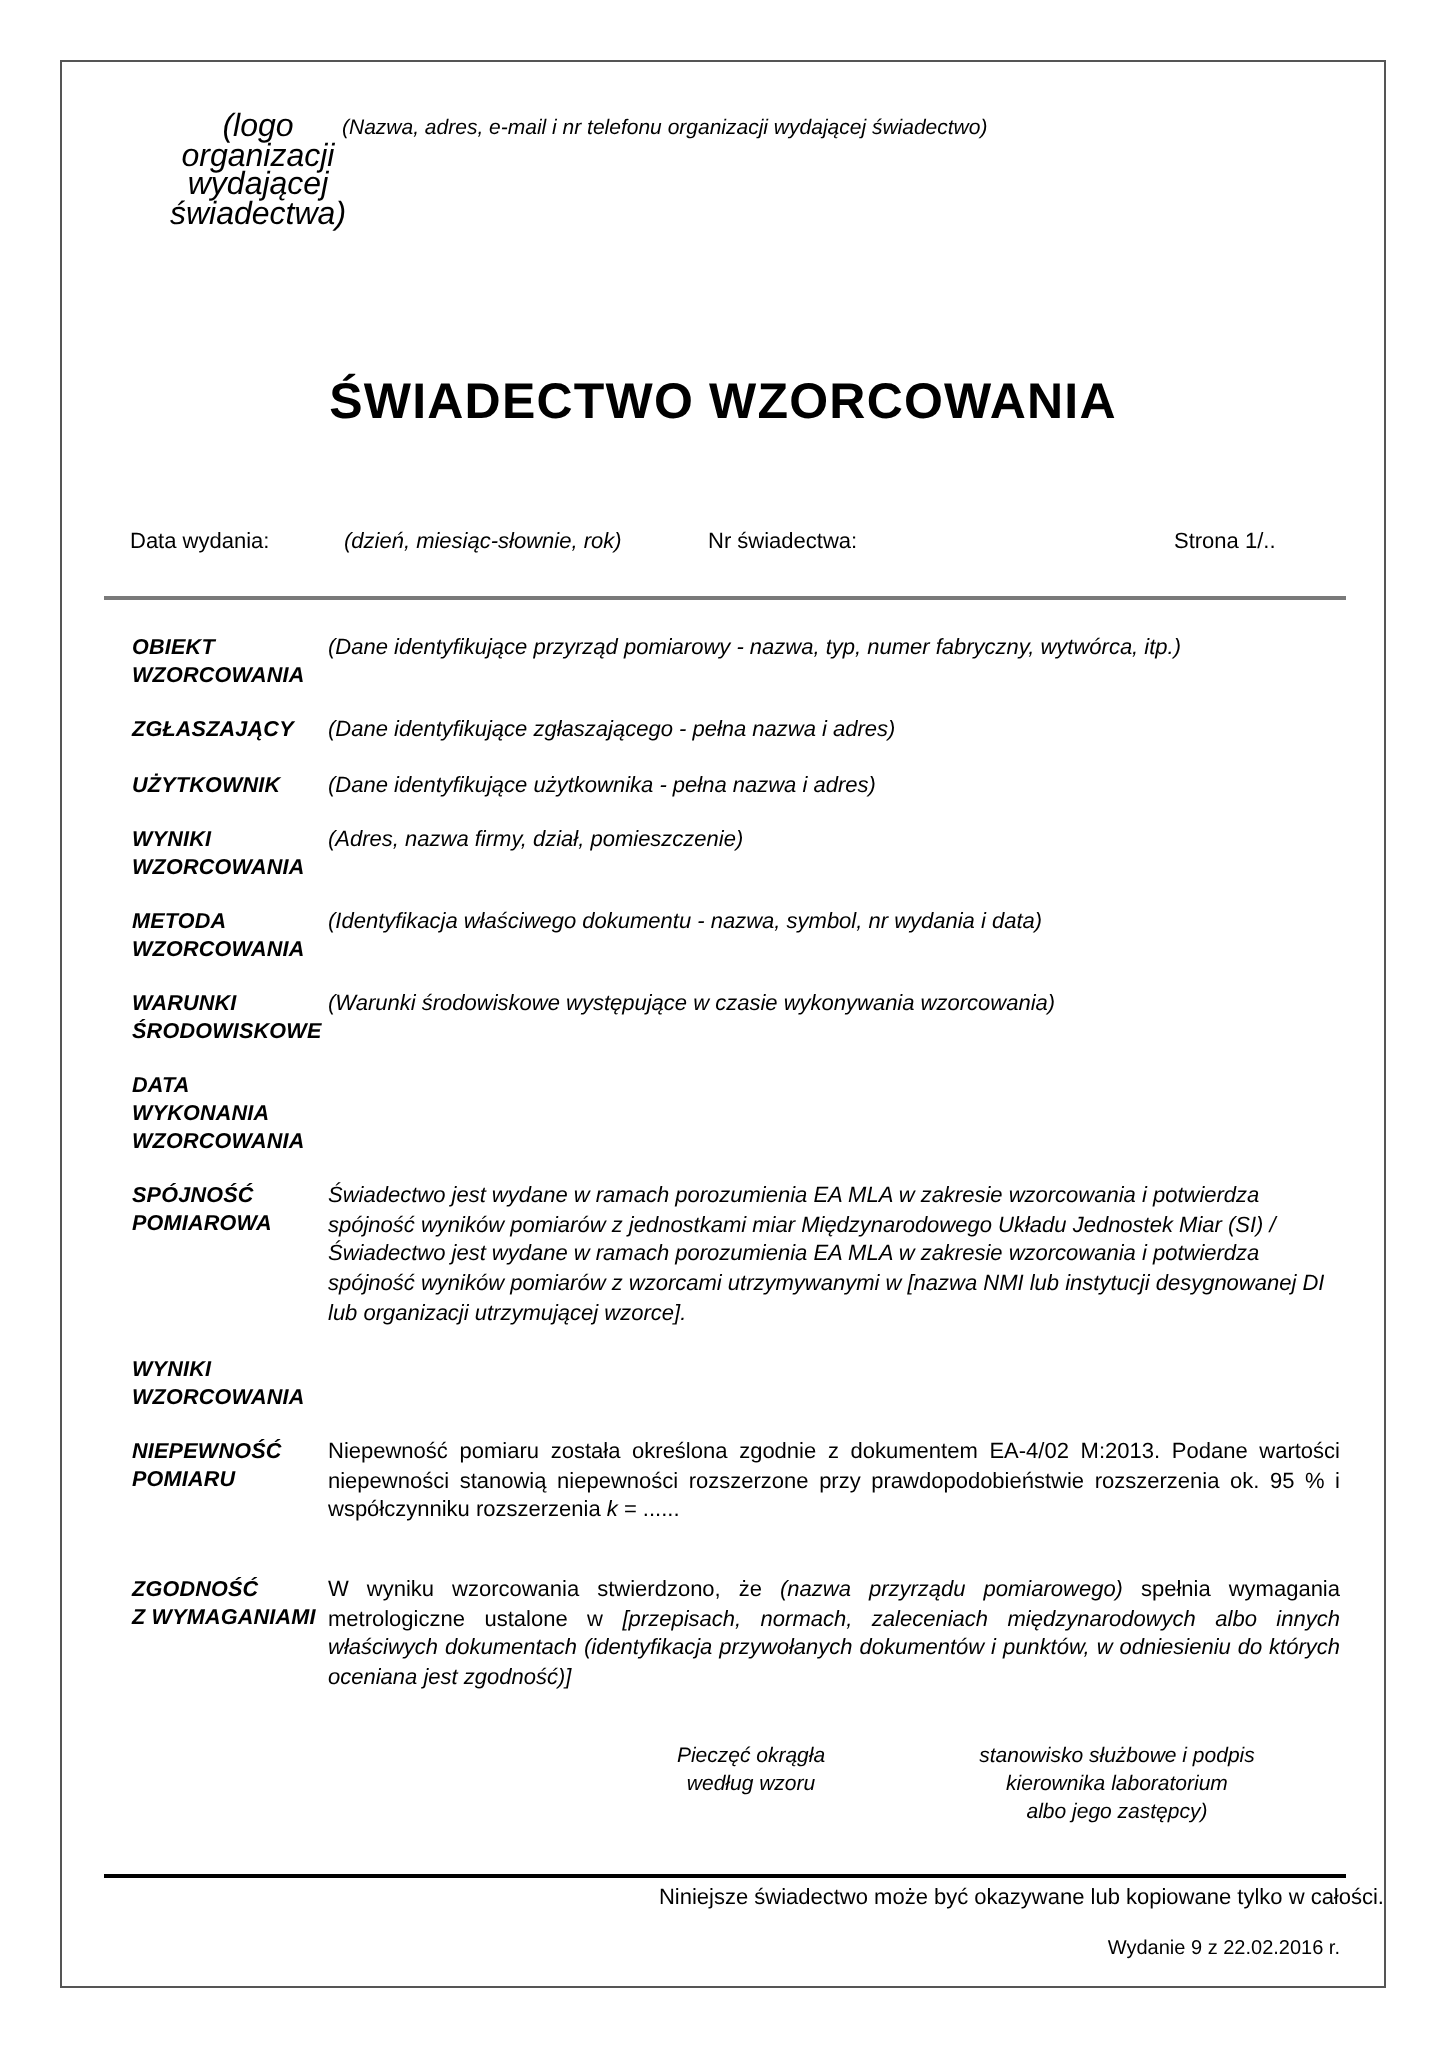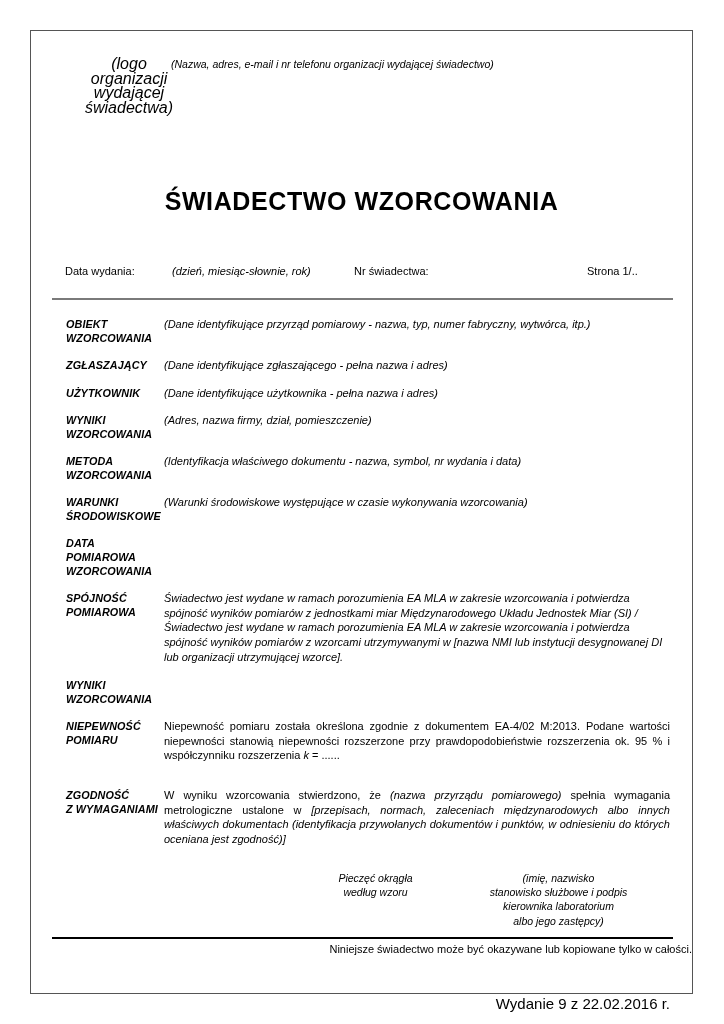--- a/index.html
+++ b/index.html
@@ -164,22 +164,22 @@
     position: absolute;
     left: 0;
     top: 912px;
     width: 100%;
     text-align: right;
     font-size: 11px;
   }
   .issue-line {
     position: absolute;
     right: 22px;
-    top: 964px;
-    font-size: 15px;
+    top: 938px;
+    font-size: 10px;
     white-space: nowrap;
   }
 </style>
 </head>
 <body>
 
 <div class="page">
 
   <div class="header">
     <div class="logo-block">
@@ -238,21 +238,21 @@
       </div>
       <div class="row">
         <div class="label">
           <div>WARUNKI</div>
           <div>ŚRODOWISKOWE</div>
         </div>
         <div class="content">(Warunki środowiskowe występujące w czasie wykonywania wzorcowania)</div>
       </div>
       <div class="row">
         <div class="label">
-          <div>DATA POMIAROWA</div>
+          <div>DATA WYKONANIA</div>
           <div>WZORCOWANIA</div>
         </div>
       </div>
       <div class="row r-spojnosc">
         <div class="label">
           <div>SPÓJNOŚĆ</div>
           <div>POMIAROWA</div>
         </div>
         <div class="content">Świadectwo jest wydane w ramach porozumienia EA MLA w zakresie wzorcowania i potwierdza spójność wyników pomiarów z jednostkami miar Międzynarodowego Układu Jednostek Miar (SI) / Świadectwo jest wydane w ramach porozumienia EA MLA w zakresie wzorcowania i potwierdza spójność wyników pomiarów z wzorcami utrzymywanymi w [nazwa NMI lub instytucji desygnowanej DI lub organizacji utrzymującej wzorce].</div>
       </div>
@@ -277,21 +277,20 @@
         <div class="content"><span class="rom">W wyniku wzorcowania stwierdzono, że </span><span class="ital">(nazwa przyrządu pomiarowego)</span><span class="rom"> spełnia wymagania metrologiczne ustalone w </span><span class="ital">[przepisach, normach, zaleceniach międzynarodowych albo innych właściwych dokumentach (identyfikacja przywołanych dokumentów i punktów, w odniesieniu do których oceniana jest zgodność)]</span></div>
       </div>
     </div>
 
   <div class="sig">
     <div class="stamp">
         <div>Pieczęć okrągła</div>
         <div>według wzoru</div>
       </div>
     <div class="signer">
-        <div>(imię, nazwisko</div>
         <div>stanowisko służbowe  i podpis</div>
         <div>kierownika laboratorium</div>
         <div>albo jego zastępcy)</div>
       </div>
   </div>
 
   <div class="rule rule-bottom"></div>
   <div class="footer-note">Niniejsze świadectwo może być okazywane lub kopiowane tylko w całości.</div>
   <div class="issue-line">Wydanie 9 z 22.02.2016 r.</div>
 

